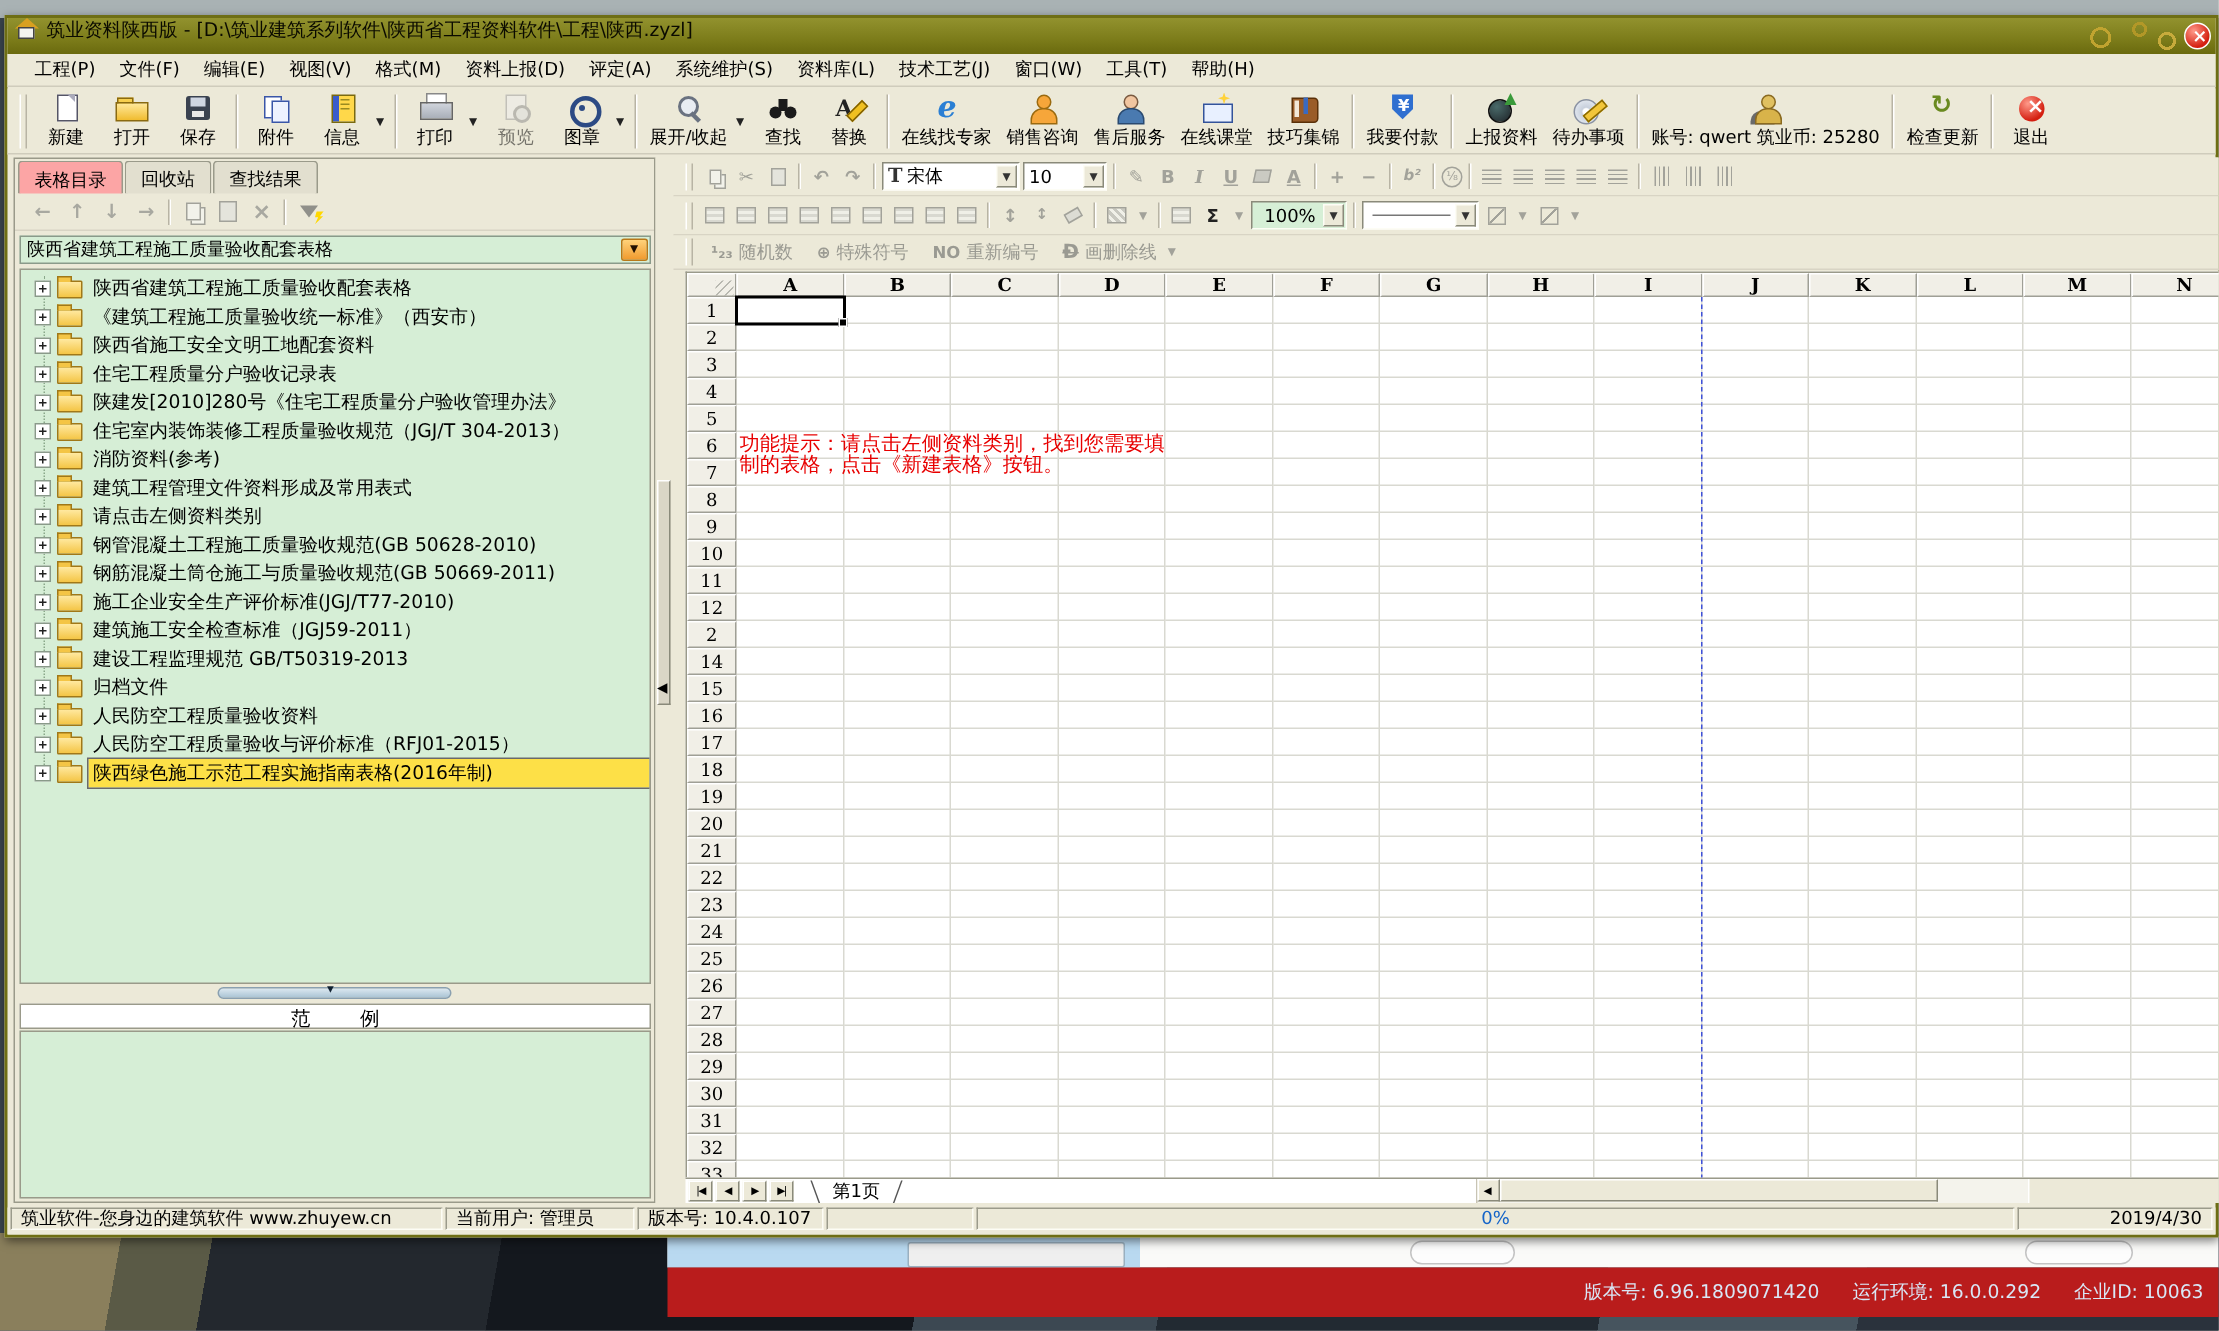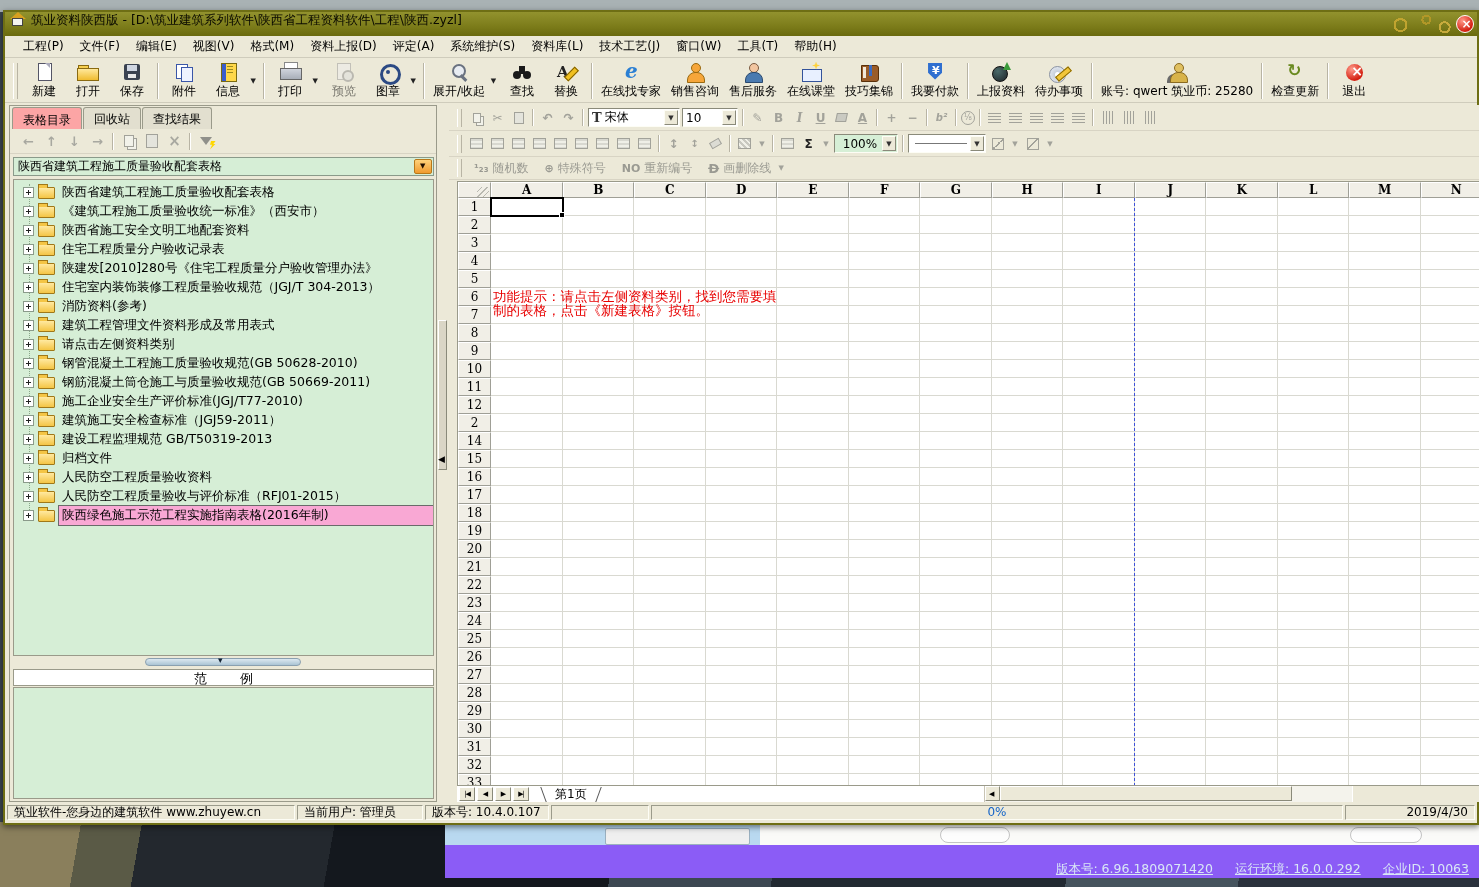--- a/index.html
+++ b/index.html
@@ -9,23 +9,23 @@
 
   
   .desktop{position:absolute;left:0;top:822px;width:1479px;height:65px;
     background:linear-gradient(100deg,#8a7f5c 0 80px,#5a5a46 80px 140px,#23282e 140px 330px,#14181e 330px 610px,#3c4852 610px 770px,#222a32 770px 1060px,#46545e 1060px 1230px,#2a323c 1230px);}
   .bgwin{position:absolute;left:445px;top:824px;width:1034px;height:63px;}
   .bgwin-top{position:absolute;left:0;top:0;width:100%;height:21px;background:#fafaf8;}
   .bgwin-blue-panel{position:absolute;left:0;top:0;width:315px;height:21px;background:#b9d9f0;}
   .bgwin-btn{position:absolute;left:160px;top:4px;width:145px;height:17px;background:#efefef;border:1px solid #9ab0c0;border-radius:2px;}
   .ghost-btn{position:absolute;top:3px;height:16px;border:1px solid #c4c4c4;border-radius:8px;background:#fdfdfd;}
   .g1{left:495px;width:70px;} .g2{left:905px;width:72px;}
-  .bgwin-bar{position:absolute;left:0;top:21px;width:100%;height:33px;background:#8b5cf6;
-    display:flex;align-items:flex-end;justify-content:flex-end;gap:22px;padding-right:10px;
-    color:#d9e7f6;font-size:12.5px;text-decoration:underline;}
+  .bgwin-bar{position:absolute;left:0;top:21px;width:100%;height:33px;background:#b91c1c;
+    display:flex;align-items:center;justify-content:flex-end;gap:22px;padding-right:10px;
+    color:#d9e7f6;font-size:12.5px;}
 
   
   .win{position:absolute;left:3px;top:10px;width:1476px;height:815px;background:#ece9d8;
     border:2px solid #6e6e14;box-shadow:0 2px 6px rgba(0,0,0,.5);}
   .titlebar{position:absolute;left:0;top:0;width:100%;height:24px;
     background:linear-gradient(180deg,#92922e,#7c7c1a 60%,#6a6a0e);
     display:flex;padding-left:5px;overflow:hidden;}
   .appicon{position:relative;width:16px;height:14px;margin-right:5px;}
   .appicon .house{position:absolute;left:2px;top:6px;width:11px;height:8px;background:#f4f4ee;border:1px solid #444;}
   .appicon .roof{position:absolute;left:0;top:0;width:0;height:0;border-left:8px solid transparent;border-right:8px solid transparent;border-bottom:7px solid #d8a020;}
@@ -118,21 +118,21 @@
     border:1px solid #9a9a8a;overflow:hidden;padding-top:3px;}
   .guide{position:absolute;left:15px;top:4px;height:336px;border-left:1px dotted #8aa88a;}
   .trow{display:flex;align-items:center;height:19px;padding-left:9px;position:relative;}
   .exp{width:11px;height:11px;background:#fff;border:1px solid #8a9a8a;position:relative;flex:none;}
   .exp::before{content:"";position:absolute;left:2px;top:4px;width:5px;height:1px;background:#222;}
   .exp::after{content:"";position:absolute;left:4px;top:2px;width:1px;height:5px;background:#222;}
   .fold{width:17px;height:12px;background:linear-gradient(180deg,#ffe9a0,#f4c545);border:1px solid #a07818;
     border-radius:1px;margin:0 4px 0 4px;position:relative;flex:none;}
   .fold::before{content:"";position:absolute;left:-1px;top:-4px;width:8px;height:3px;background:#f4c545;border:1px solid #a07818;border-bottom:none;}
   .tlabel{white-space:nowrap;padding:1px 3px;font-size:12.5px;flex:1;overflow:hidden;}
-  .trow.sel .tlabel{background:#f9a8d4;outline:1px solid #6a6a6a;}
+  .trow.sel .tlabel{background:#fde047;outline:1px solid #6a6a6a;}
   .pillrow{position:absolute;left:0;top:552px;width:100%;height:10px;display:flex;justify-content:center;}
   .pill{width:156px;height:8px;background:linear-gradient(180deg,#dce8f0,#aac4d4);border:1px solid #8aa0b0;border-radius:4px;position:relative;}
   .pill::before{content:"\25BE";position:absolute;left:72px;top:-4px;font-size:9px;color:#102030;}
   .exhdr{position:absolute;left:3px;top:563px;width:421px;height:17px;background:#fff;
     border:1px solid #9a9a8a;text-align:center;white-space:pre;font-size:13px;}
   .expanel{position:absolute;left:3px;top:581px;width:421px;height:112px;background:#d6eed6;border:1px solid #9a9a8a;}
 
   
   .vsplit{position:absolute;left:432px;top:93px;width:12px;height:697px;background:#ece9d8;}
   .vthumb{position:absolute;left:1px;top:215px;width:9px;height:150px;background:#dad6c6;

